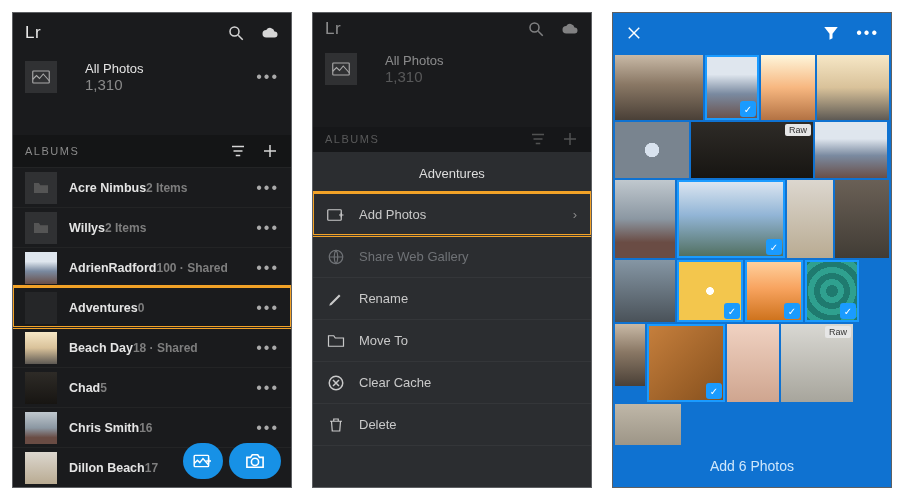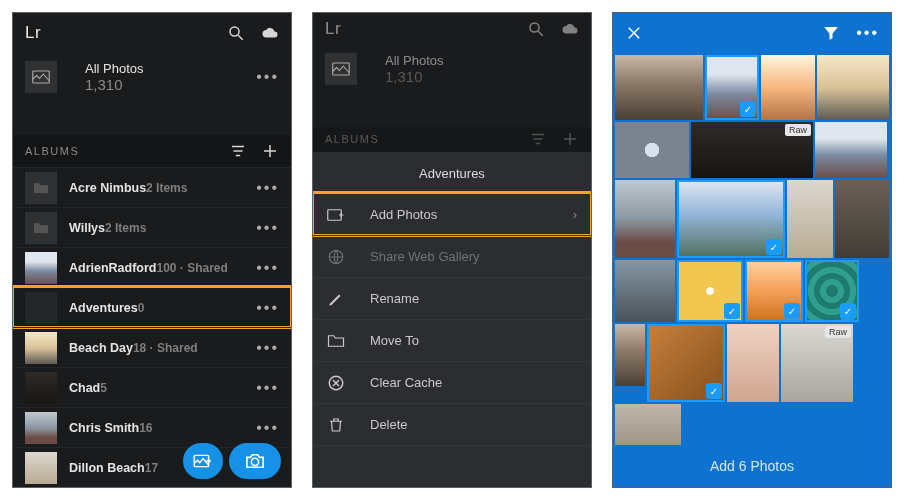--- a/index.html
+++ b/index.html
@@ -96,21 +96,21 @@
     flex:1;
     display:flex; flex-direction:column;
   }
   .menu-title {
     text-align:center;
     padding:14px 0 12px;
     color:#ddd; font-size:13px;
   }
   .menu-item {
     height:42px;
-    display:flex; align-items:center; gap:25px;
+    display:flex; align-items:center; gap:14px;
     padding:0 14px;
     color:#c9c9c9;
     font-size:13px;
     border-top:1px solid #343639;
     position:relative;
   }
   .menu-item.dimmed { color:#6f7276; }
   .menu-item.highlight { outline:3px solid #f2a227; outline-offset:-1px; }
   .menu-item .chev-right { position:absolute; right:14px; color:#888; }
   .mi-icon { width:18px; height:18px; display:inline-flex; align-items:center; justify-content:center;}

